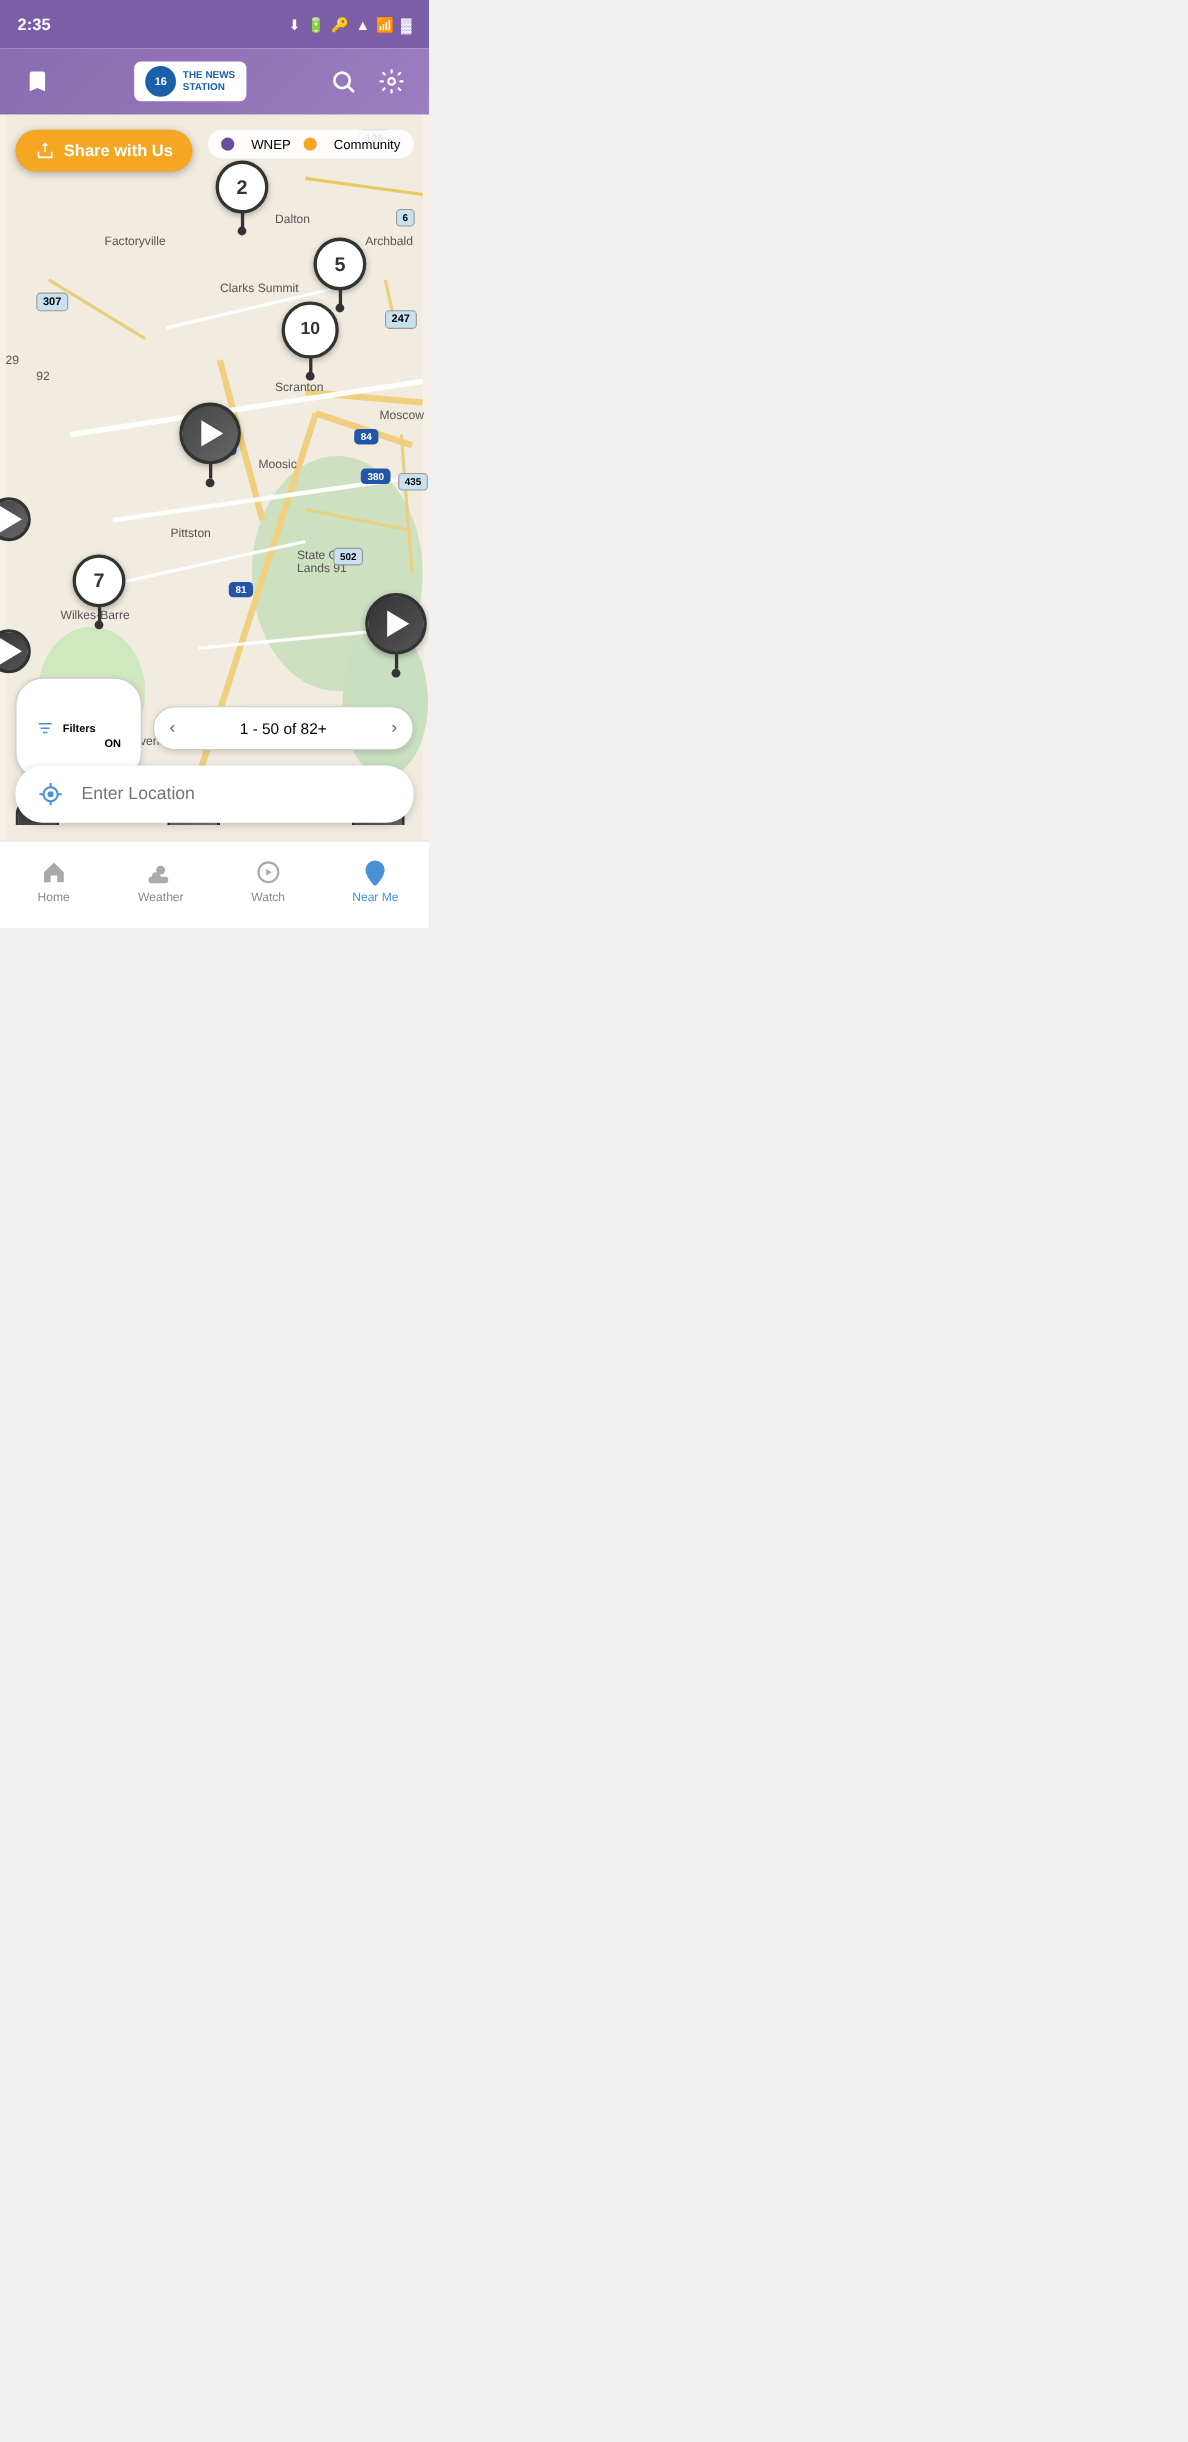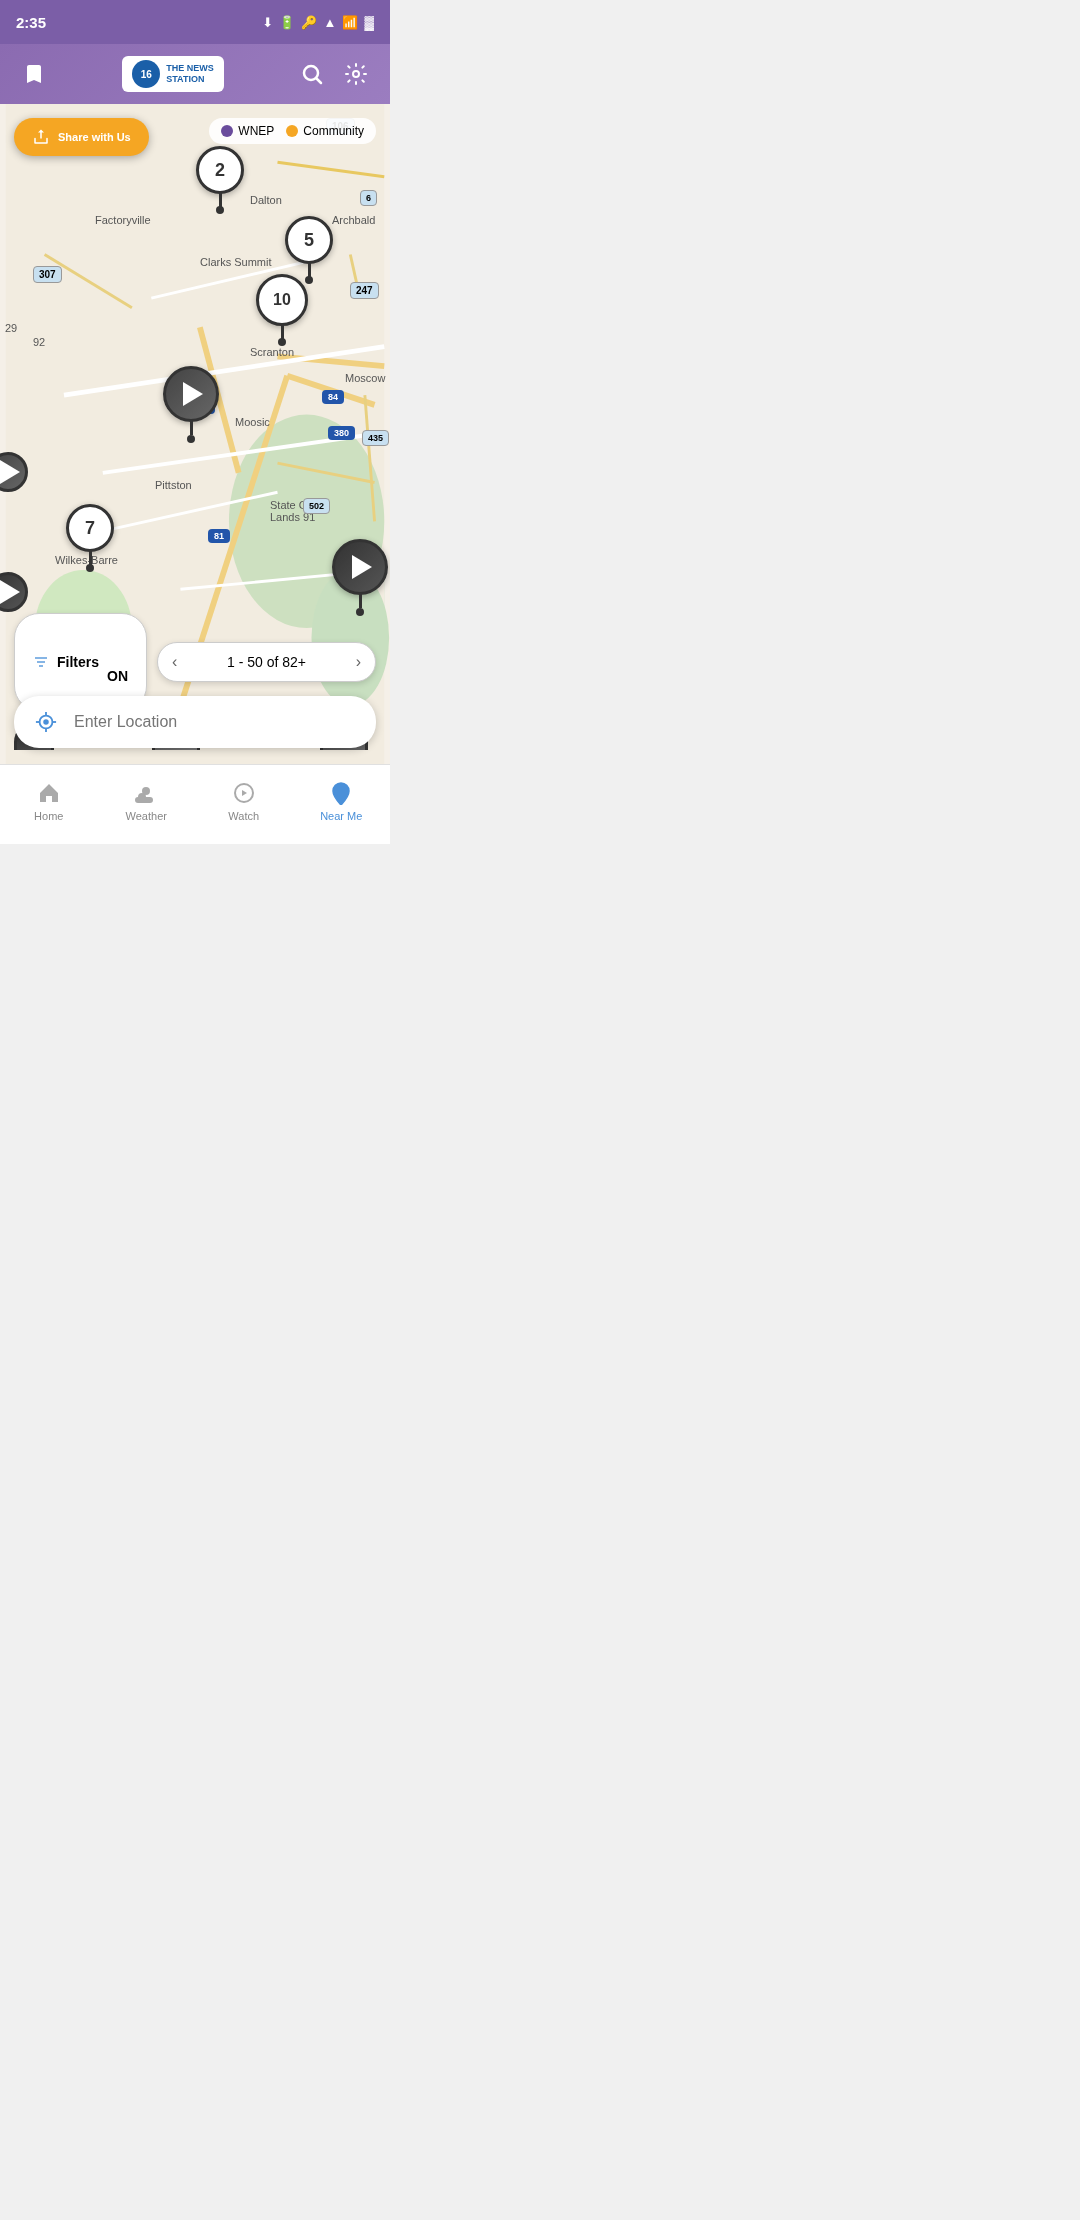--- a/index.html
+++ b/index.html
@@ -123,41 +123,41 @@
       display: flex;
       gap: 12px;
       background: rgba(255,255,255,0.9);
       border-radius: 20px;
       padding: 6px 12px;
       z-index: 20;
     }
     .legend-item {
       display: flex;
       align-items: center;
-      gap: 5px;
+      gap: 15px;
       font-size: 12px;
       font-weight: 500;
     }
     .legend-dot {
       width: 12px;
       height: 12px;
       border-radius: 50%;
     }
 
     
     .share-btn {
       position: absolute;
       top: 14px;
       left: 14px;
       background: #f5a623;
       color: white;
       border: none;
       border-radius: 25px;
       padding: 10px 18px;
-      font-size: 11px;
+      font-size: 15px;
       font-weight: 700;
       display: flex;
       align-items: center;
       gap: 8px;
       cursor: pointer;
       z-index: 20;
       box-shadow: 0 2px 8px rgba(0,0,0,0.3);
     }
 
     
@@ -248,21 +248,21 @@
       align-items: center;
       gap: 10px;
       padding: 0 14px;
       z-index: 30;
     }
     .filters-btn {
       background: white;
       border: 1.5px solid #ccc;
       border-radius: 25px;
       padding: 26px 18px;
-      font-size: 14px;
+      font-size: 10px;
       font-weight: 600;
       display: flex;
       align-items: center;
       gap: 8px;
       cursor: pointer;
       box-shadow: 0 2px 6px rgba(0,0,0,0.15);
       white-space: nowrap;
     }
     .filters-on {
       color: #000000;

